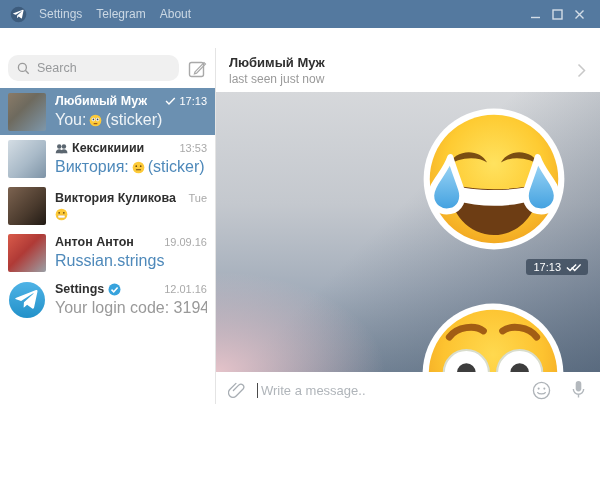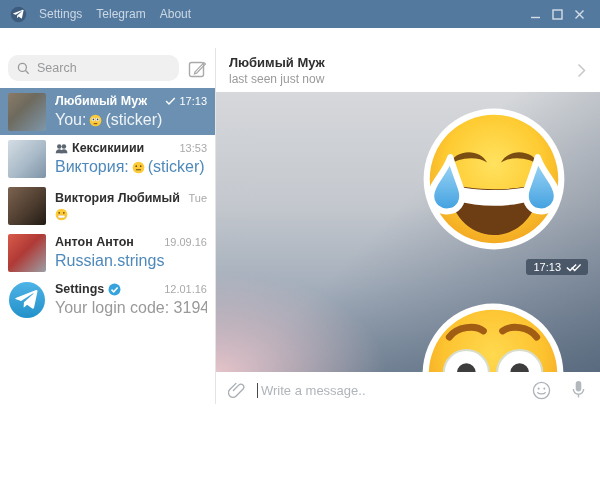--- a/index.html
+++ b/index.html
@@ -198,21 +198,21 @@
             </svg>
             <span class="blue">(sticker)</span>
           </span>
         </div>
       </div>
 
       <div class="chat-item">
         <div class="avatar av3"></div>
         <div class="chat-text">
           <div class="chat-top">
-            <span class="chat-name">Виктория Любимый</span>
+            <span class="chat-name">Виктория Куликова</span>
             <span class="chat-time">Tue</span>
           </div>
           <span class="chat-preview">
             <svg class="mini" viewBox="0 0 20 20">
               <circle cx="10" cy="10" r="9" fill="#fdca38"></circle>
               <circle cx="6.4" cy="7.4" r="1.3" fill="#6b4a12"></circle>
                 <circle cx="13.6" cy="7.4" r="1.3" fill="#6b4a12"></circle>
               <rect x="4.5" y="11" width="11" height="4.2" rx="1.2" fill="#fff" stroke="#c9952a" stroke-width="0.6"></rect>
             </svg>
           </span>

